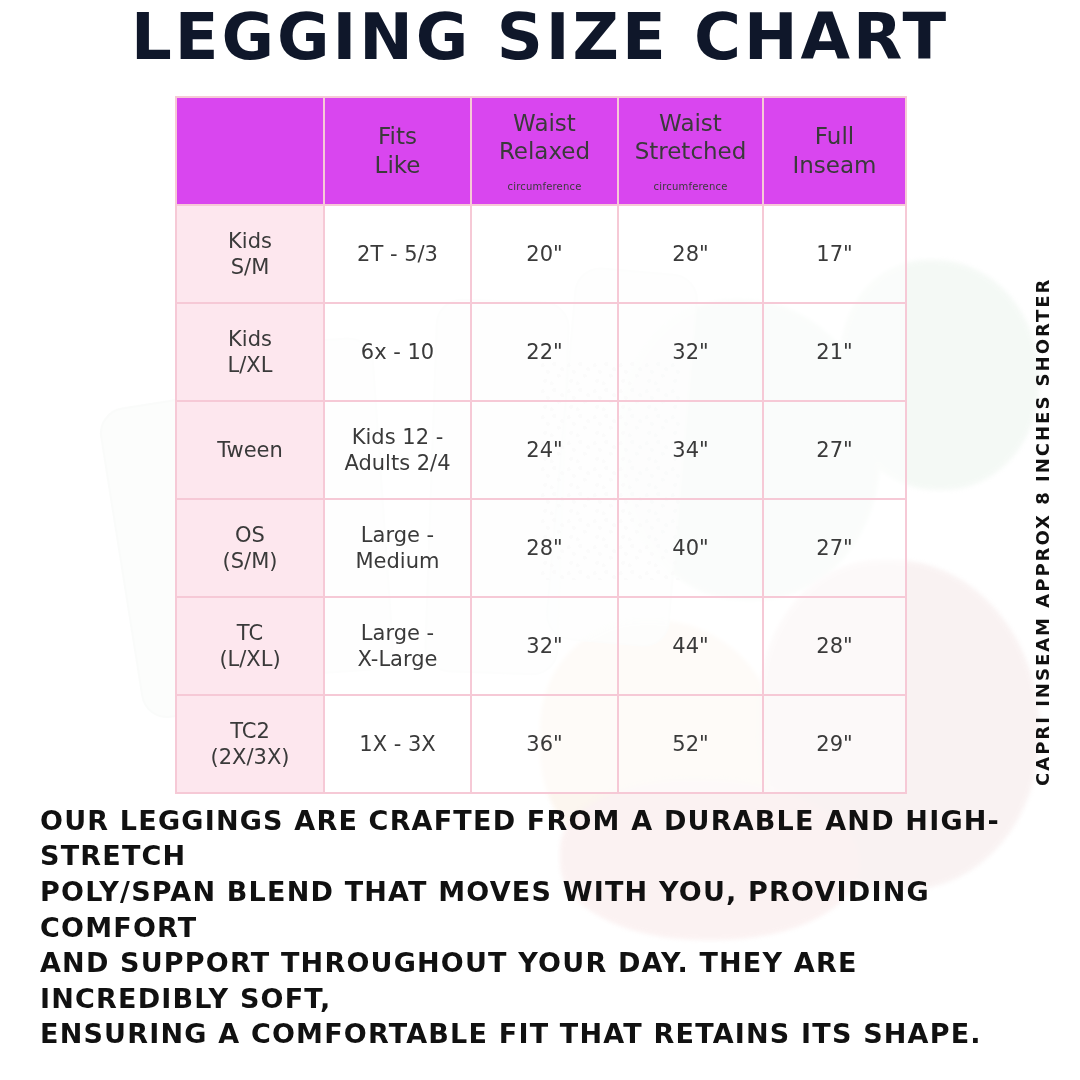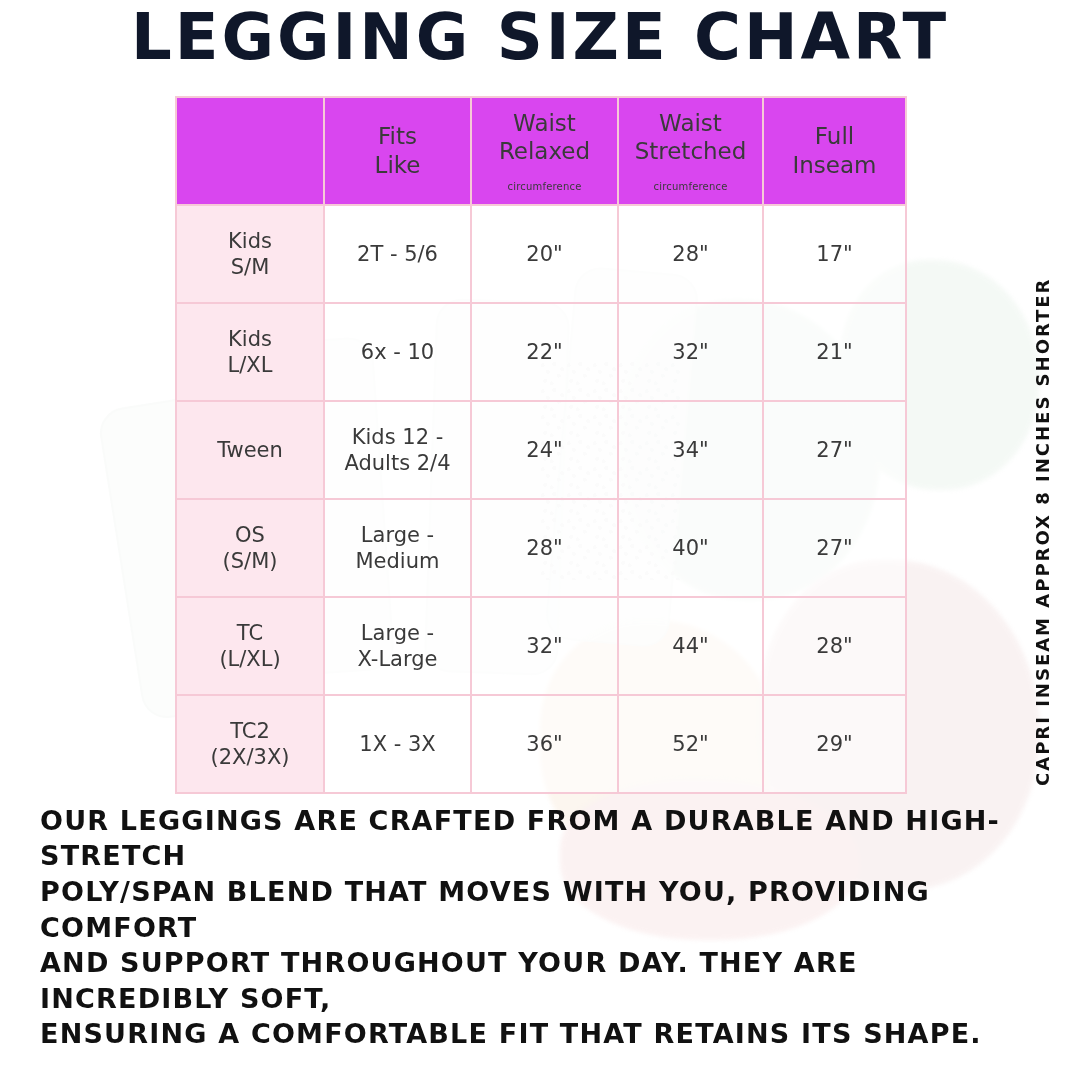--- a/index.html
+++ b/index.html
@@ -215,21 +215,21 @@
         </th>
       </tr>
     </thead>
     <tbody>
       <tr>
         <td class="size-cell">
           <span>Kids</span><br>
           <span>S/M</span>
         </td>
         <td class="data-cell">
-          <span>2T - 5/6</span><br>
+          <span>2T - 5/3</span><br>
           <span></span>
         </td>
         <td class="data-cell">20"</td>
         <td class="data-cell">28"</td>
         <td class="data-cell">17"</td>
       </tr>
       <tr>
         <td class="size-cell">
           <span>Kids</span><br>
           <span>L/XL</span>

